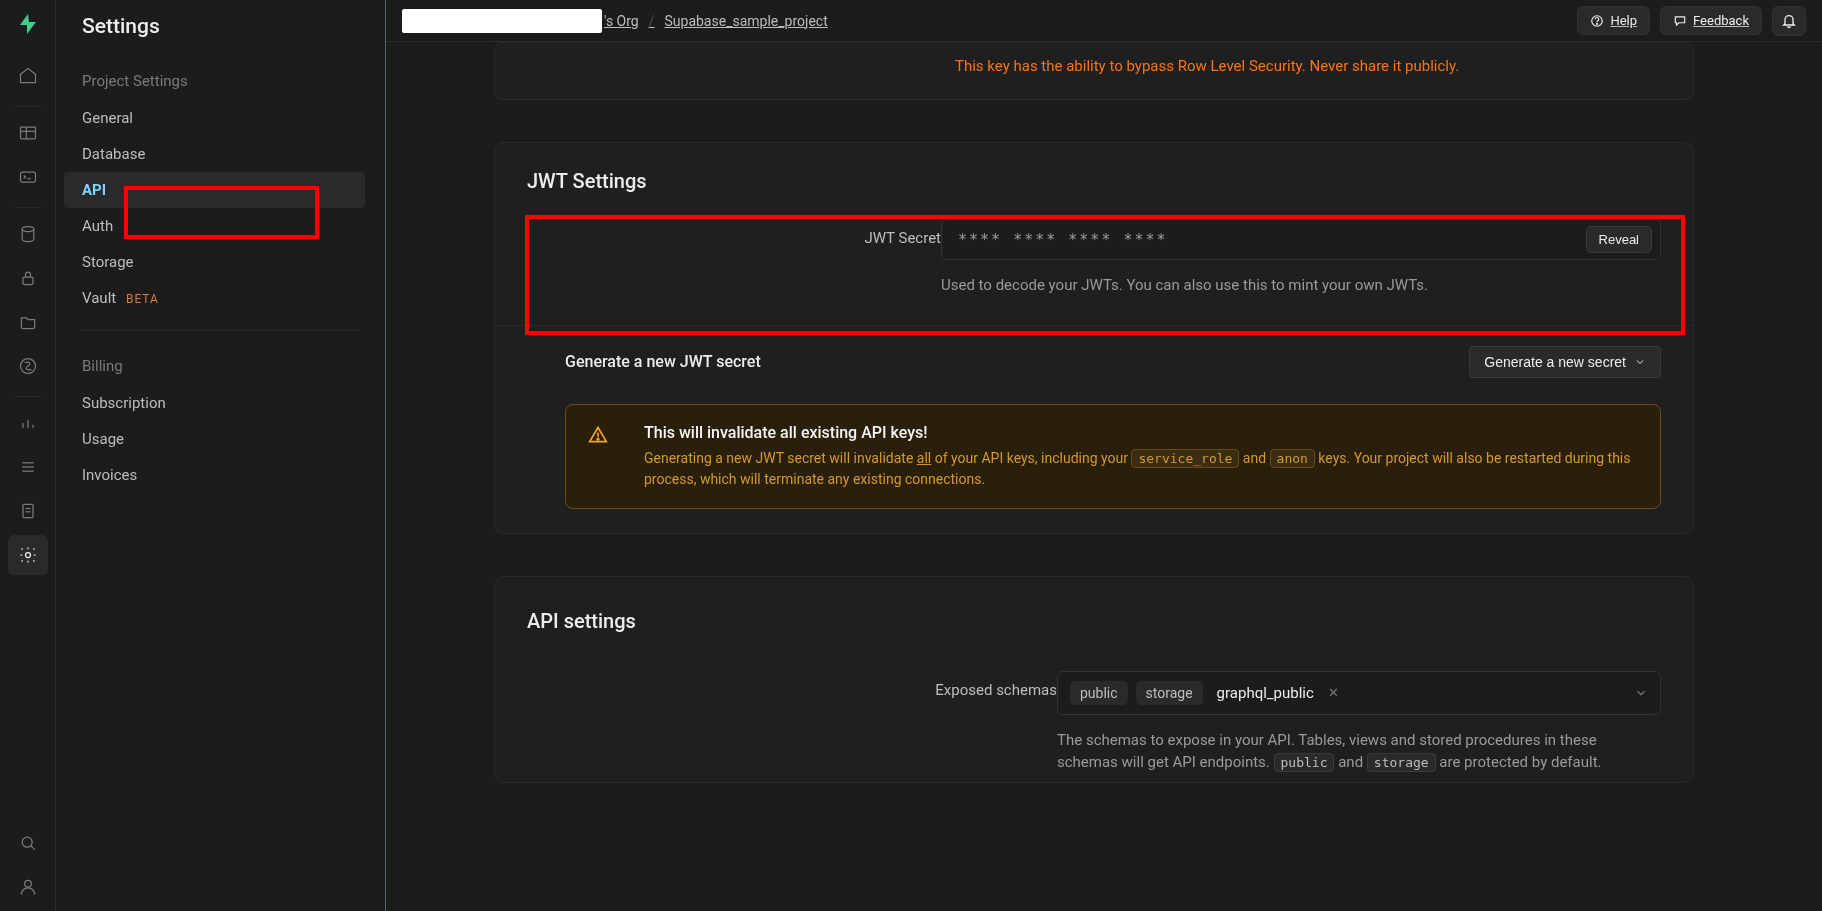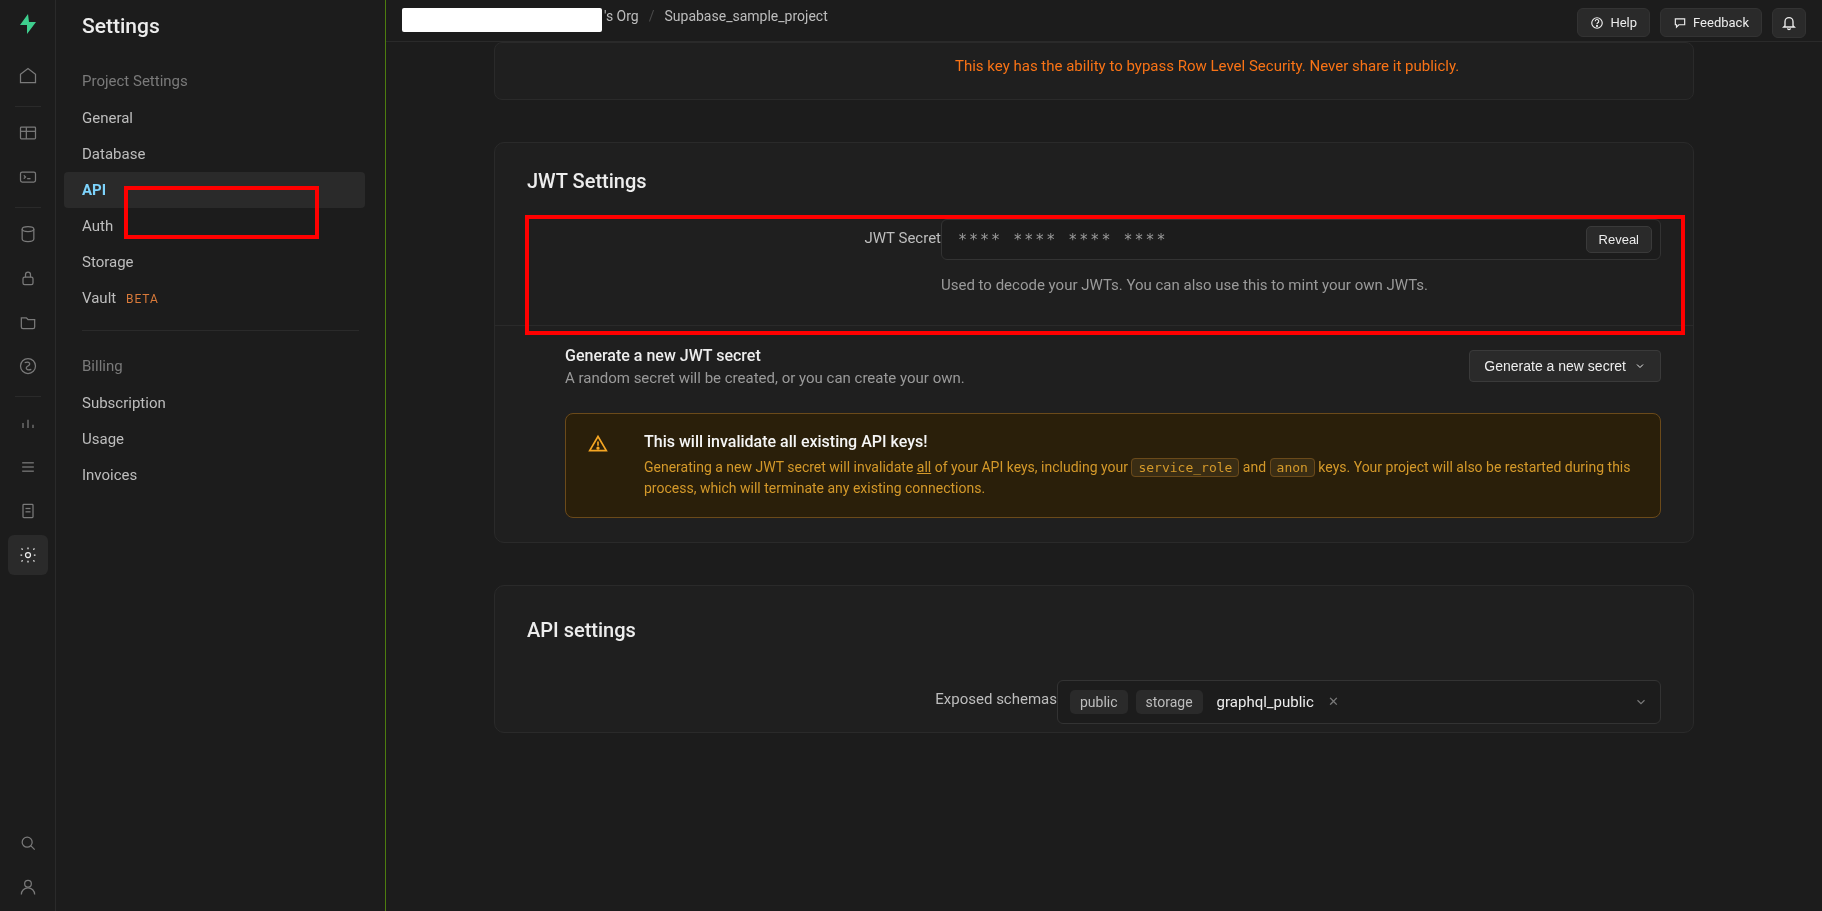--- a/index.html
+++ b/index.html
@@ -73,26 +73,27 @@
 
 .main {
   flex:1;
   display:flex;
   flex-direction:column;
   background:#1c1c1c;
 }
 .topbar {
   height:42px;
   display:flex;
-  align-items:flex-start;
+  align-items:center;
   padding: 8px 16px;
   border-bottom:1px solid #2a2a2a;
   gap:10px;
   color:#bdbdbd;
   font-size:14px;
+  text-decoration:underline;
 }
 .topbar .org-mask {
   width:200px; height:24px; background:#ffffff;
   border-radius:2px;
 }
 .topbar .slash { color:#4a4a4a; }
 .topbar .spacer { flex:1; }
 .top-btn {
   display:flex; align-items:center; gap:6px;
   background:#2a2a2a; color:#ededed;
@@ -405,21 +406,20 @@
               <div class="secret-value">****  ****  ****  ****</div>
               <button class="reveal-btn">Reveal</button>
             </div>
             <div class="helper">Used to decode your JWTs. You can also use this to mint your own JWTs.</div>
           </div>
         </div>
 
         <div class="gen-row">
           <div class="gen-text">
             <h3>Generate a new JWT secret</h3>
-            <p>A random secret will be created, or you can create your own.</p>
           </div>
           <div class="gen-spacer"></div>
           <button class="gen-btn">
             <span>Generate a new secret</span>
             <svg width="12" height="12" viewBox="0 0 24 24" fill="none" stroke="currentColor" stroke-width="2">
                 <path d="M6 9l6 6 6-6"></path>
               </svg>
           </button>
         </div>
 
@@ -451,19 +451,22 @@
               <span class="schema-tag">public</span>
               <span class="schema-tag">storage</span>
               <span class="schema-value">graphql_public</span>
               <span class="schema-x">✕</span>
               <span class="schema-chev">
                 <svg width="14" height="14" viewBox="0 0 24 24" fill="none" stroke="currentColor" stroke-width="2">
                     <path d="M6 9l6 6 6-6"></path>
                   </svg>
               </span>
             </div>
+            <div class="helper">
+              <span>The schemas to expose in your API. Tables, views and stored procedures in these schemas will get API endpoints. </span><span class="code-pill grey">public</span><span> and </span><span class="code-pill grey">storage</span><span> are protected by default.</span>
+            </div>
           </div>
         </div>
       </div>
 
     </div>
   </div>
 </div>
 
 </body></html>

